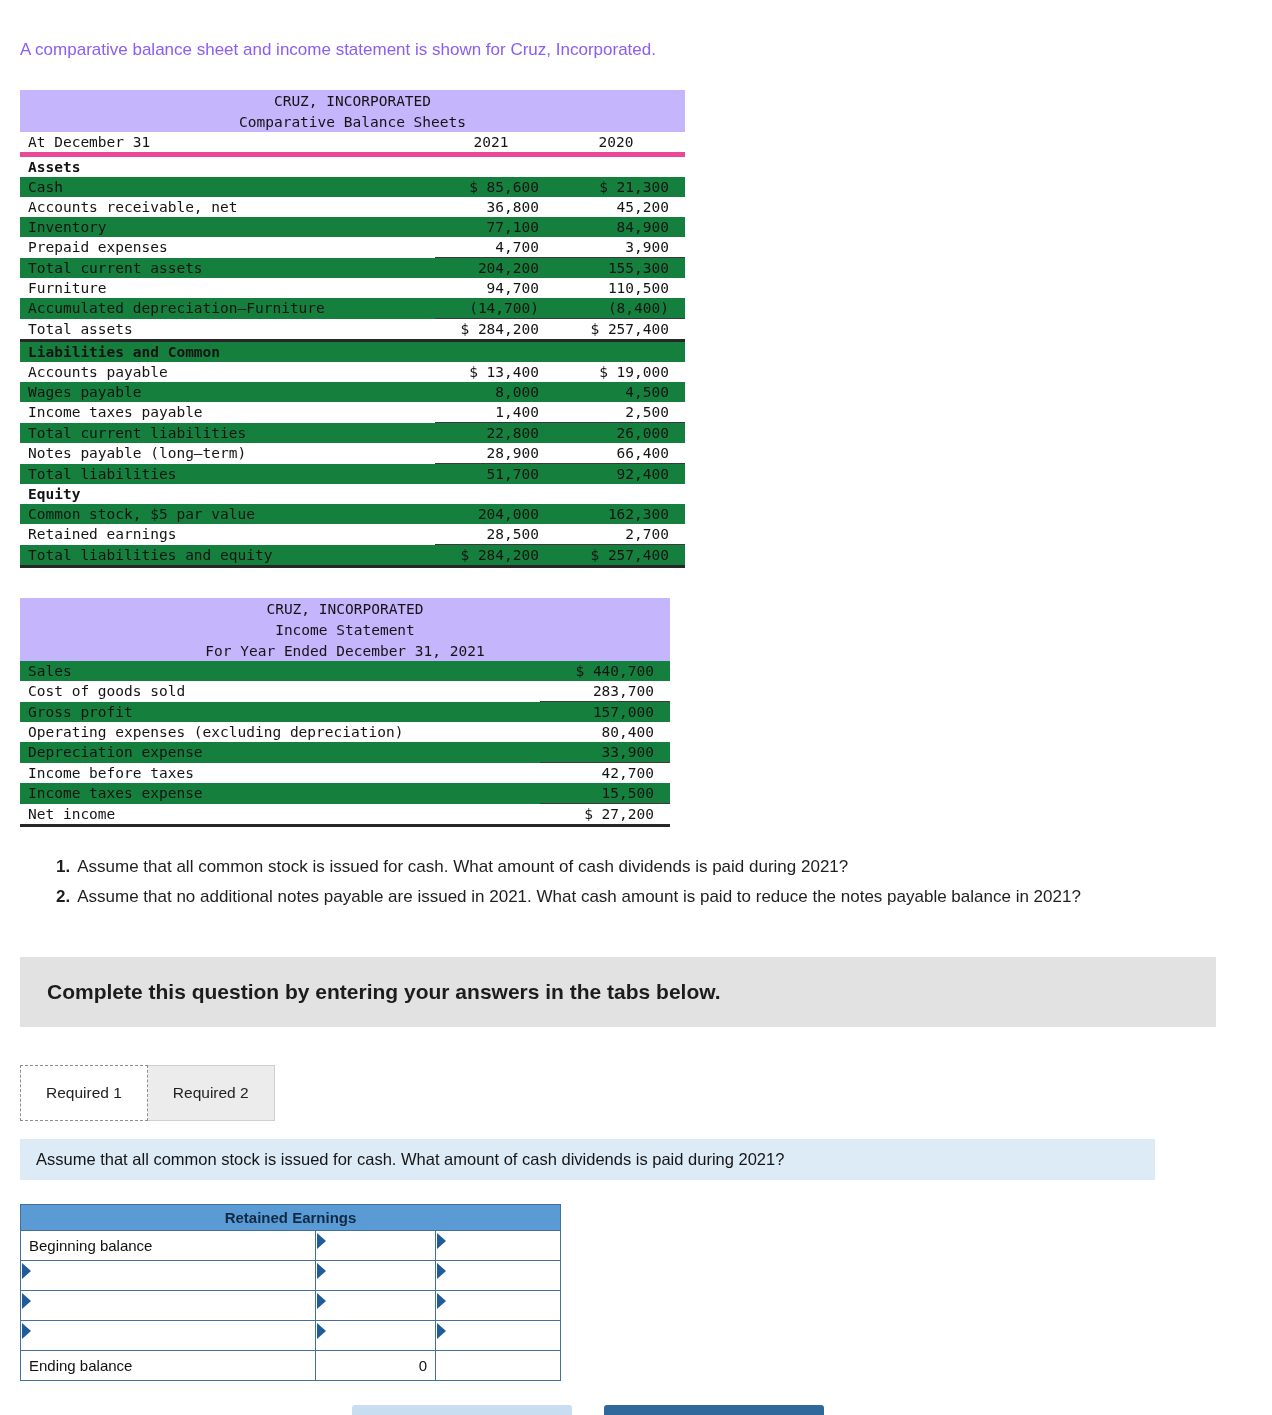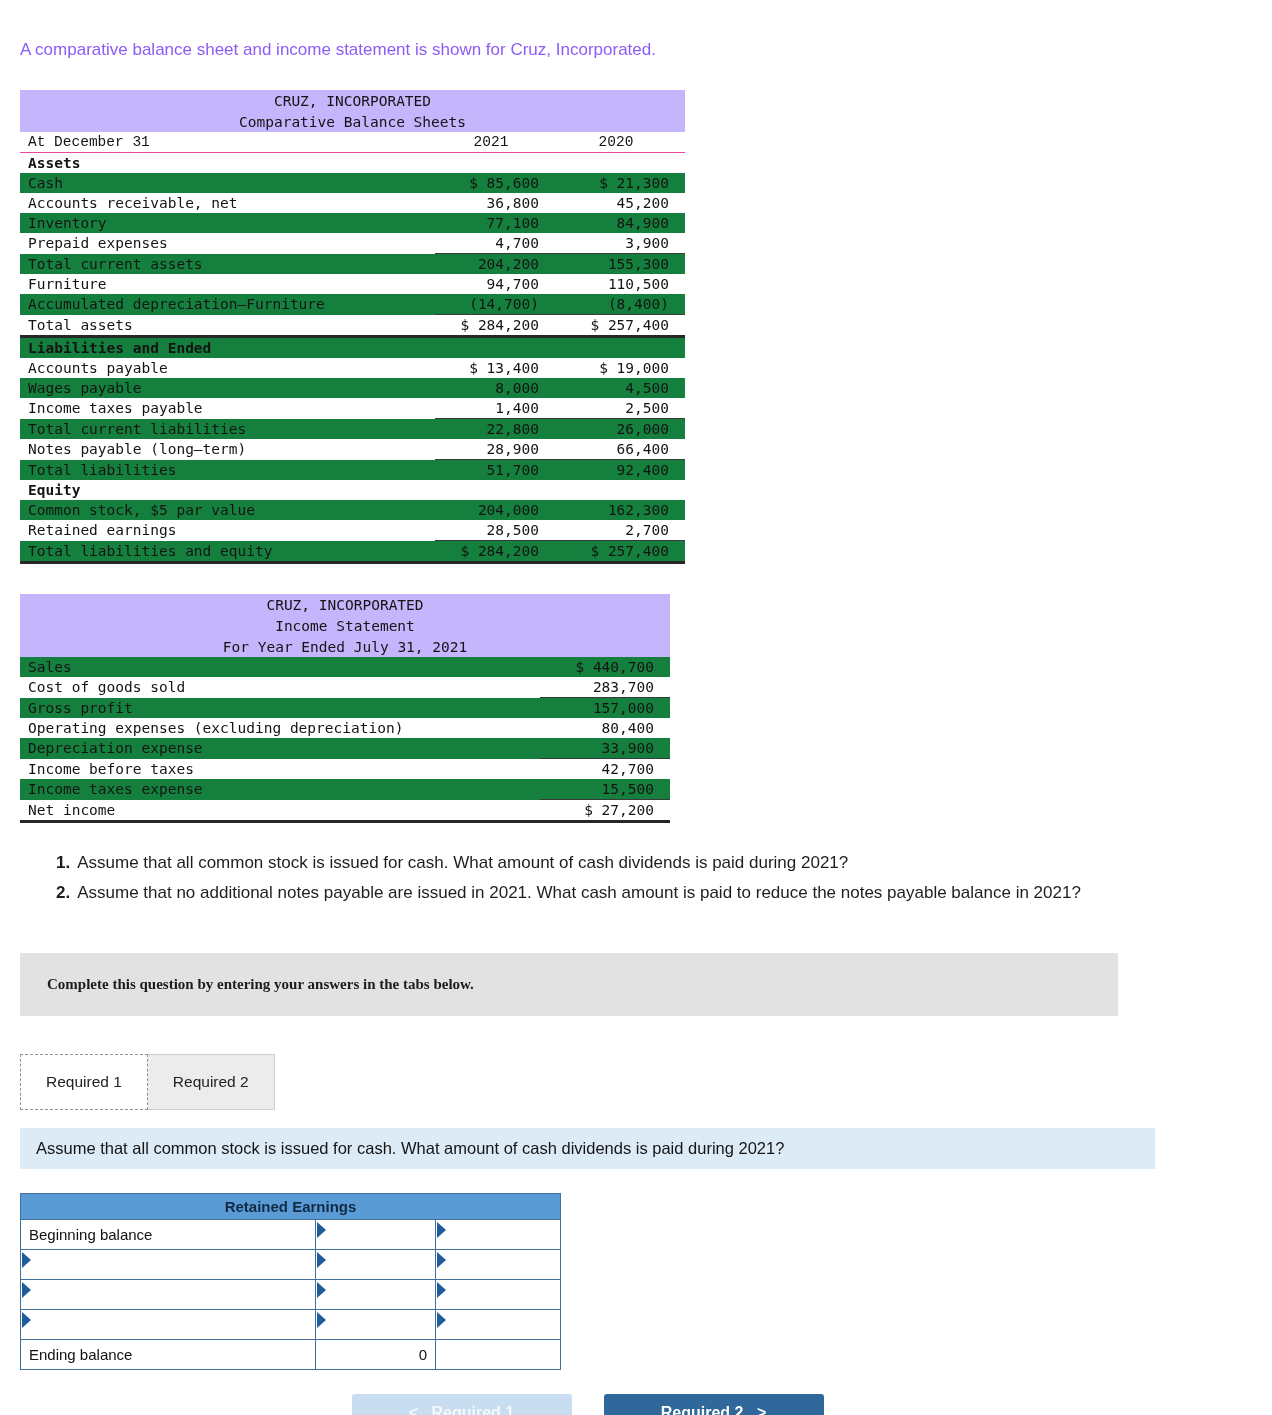--- a/index.html
+++ b/index.html
@@ -18,38 +18,38 @@
   table.fin {
     border-collapse: collapse;
     font-family: "DejaVu Sans Mono", "Liberation Mono", monospace;
     font-size: 14.5px;
     color: #141414;
   }
   table.fin td { padding: 0 8px; height: 20px; line-height: 20px; white-space: nowrap; }
   table.bs { width: 665px; }
   table.is { width: 650px; margin-top: 30px; }
   .fin .title-row td { background: #c4b5fd; text-align: center; height: 21px; }
-  .fin .hdr td { border-bottom: 1px solid #ec4899; font-family: Liberation Mono, monospace; }
+  .fin .hdr td { border-bottom: 5px solid #ec4899; }
   .fin td.num { text-align: right; padding-right: 16px; }
   .fin .hdr td.num { text-align: center; }
   .fin tr.alt td { background: #15803d; }
   .fin td.uline { border-bottom: 1px solid #3a3a3a; }
   .fin tr.thickline td { border-bottom: 3px solid #272727; }
   .fin td.bold { font-weight: bold; }
 
   
   .questions { margin-top: 28px; font-size: 17px; color: #1e1e1e; }
   .question { display: flex; margin: 0 0 5px 36px; line-height: 1.45; }
   .qnum { font-weight: bold; margin-right: 7px; }
   .qtext { flex: 1; }
 
   
   .instruction-box {
-    margin-top: 48px; width: 1098px; background: #e2e2e2;
-    padding: 23px 27px; font-size: 15px; font-weight: bold; color: #1c1c1c; font-family: Liberation Serif, serif;
+    margin-top: 48px; width: 1196px; background: #e2e2e2;
+    padding: 23px 27px; font-size: 21px; font-weight: bold; color: #1c1c1c;
   }
 
   
   .tabs { margin-top: 38px; display: flex; align-items: stretch; }
   .tab { font-size: 15.5px; padding: 18px 25px; color: #222; cursor: pointer; }
   .tab.active { background: #ffffff; border: 1px dashed #8f8f8f; }
   .tab.inactive { background: #ececec; border: 1px solid #cfcfcf; border-left: none; }
 
   
   .prompt-bar {
@@ -153,21 +153,21 @@
           <td>Accumulated depreciation–Furniture</td>
           <td class="num uline">(14,700)</td>
           <td class="num uline">(8,400)</td>
         </tr>
         <tr class="thickline">
           <td>Total assets</td>
           <td class="num">$ 284,200</td>
           <td class="num">$ 257,400</td>
         </tr>
         <tr class="alt ">
-          <td class="bold">Liabilities and Ended</td>
+          <td class="bold">Liabilities and Common</td>
           <td class="num"></td>
           <td class="num"></td>
         </tr>
         <tr>
           <td>Accounts payable</td>
           <td class="num">$ 13,400</td>
           <td class="num">$ 19,000</td>
         </tr>
         <tr class="alt ">
           <td>Wages payable</td>
@@ -223,21 +223,21 @@
         <col style="width:130px">
       </colgroup>
     <thead>
       <tr class="title-row">
         <td colspan="2">CRUZ, INCORPORATED</td>
       </tr>
       <tr class="title-row">
         <td colspan="2">Income Statement</td>
       </tr>
       <tr class="title-row">
-        <td colspan="2">For Year Ended July 31, 2021</td>
+        <td colspan="2">For Year Ended December 31, 2021</td>
       </tr>
     </thead>
     <tbody>
         <tr class="alt ">
           <td>Sales</td>
           <td class="num">$ 440,700</td>
         </tr>
         <tr>
           <td>Cost of goods sold</td>
           <td class="num uline">283,700</td>

